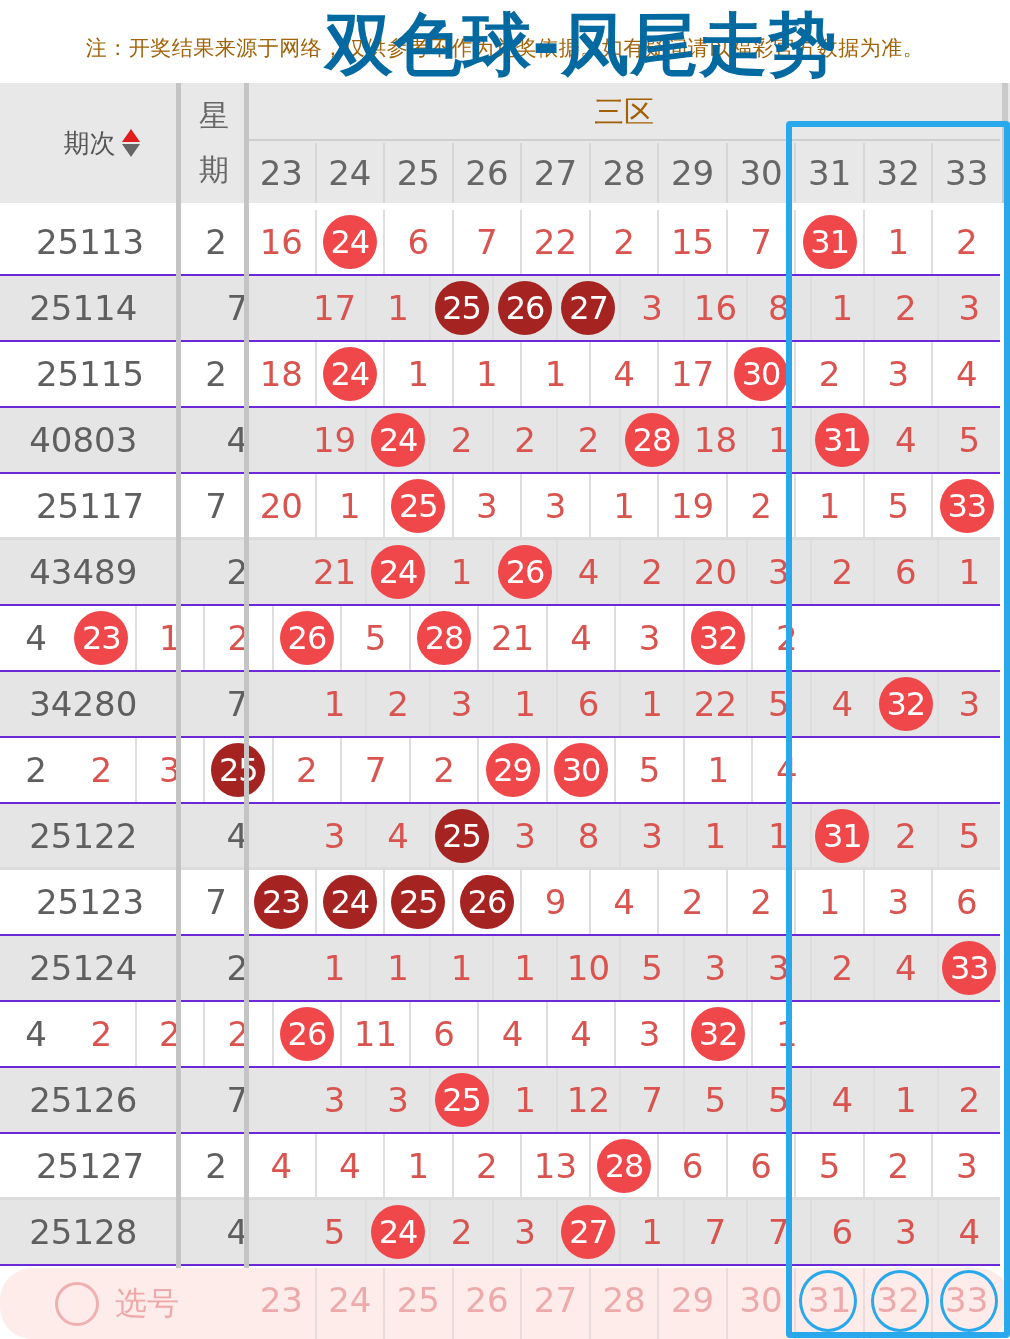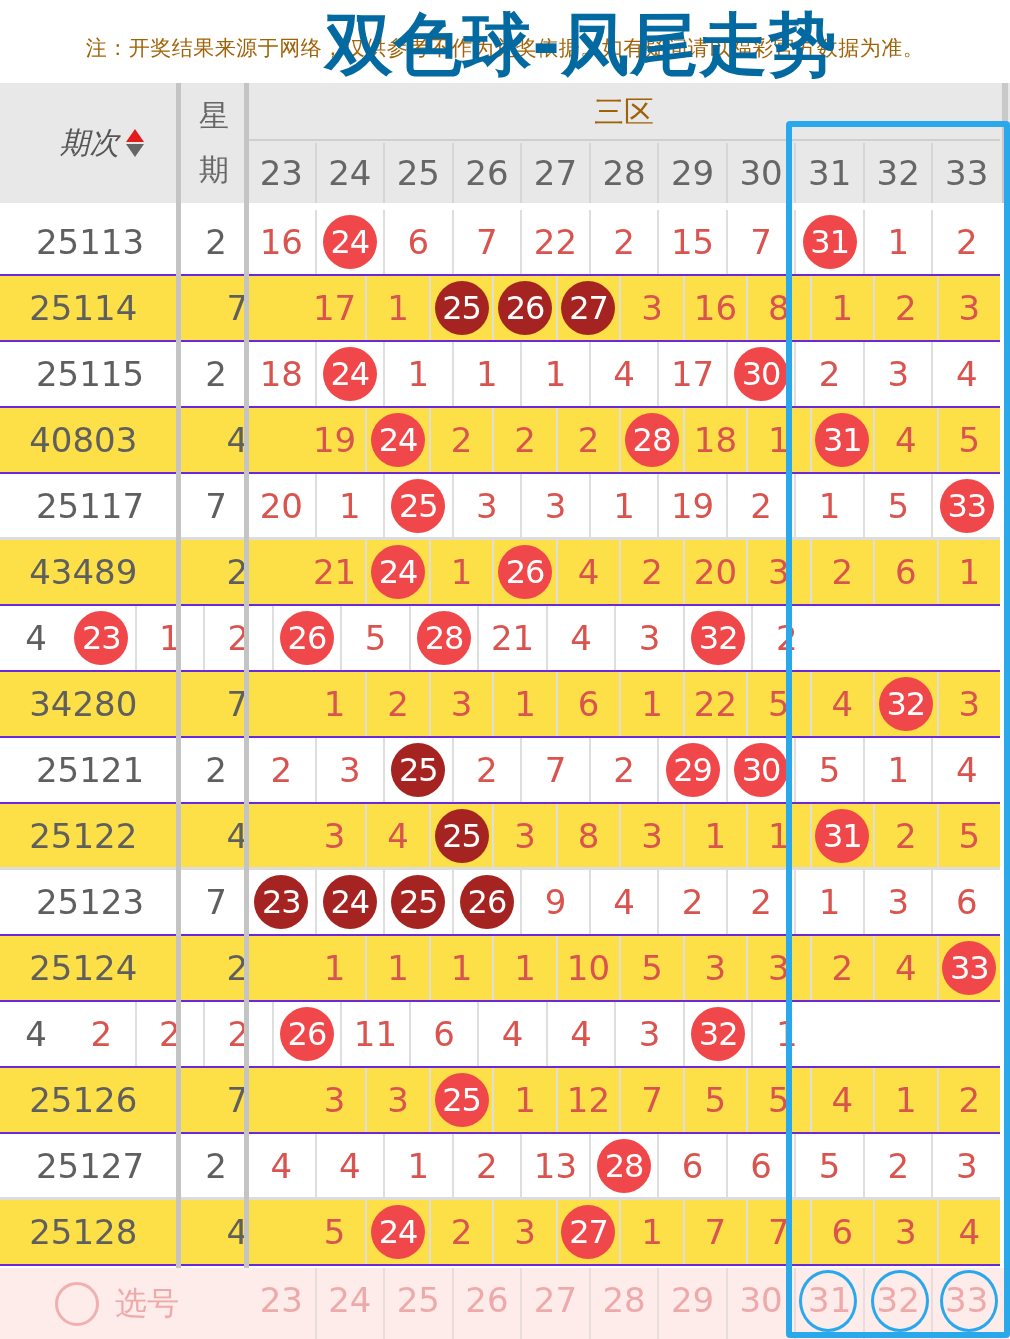--- a/index.html
+++ b/index.html
@@ -17,21 +17,21 @@
     letter-spacing: 1px; white-space: nowrap;
   }
 
   .header {
     position: absolute; left: 0; top: 83px; width: 1010px; height: 120px;
     background: #e8e8e8;
   }
   .h-period {
     position: absolute; left: 0; top: 0; width: 178px; height: 120px;
     display: flex; align-items: center; justify-content: center;
-    font-size: 30px; color: #555; padding-left: 25px; font-style: italic;
+    font-size: 26px; color: #555; padding-left: 25px;
   }
   .sort-icon { display: inline-flex; flex-direction: column; margin-left: 6px; }
   .tri-up { width: 0; height: 0; border-left: 9px solid transparent; border-right: 9px solid transparent; border-bottom: 13px solid #e21b1b; margin-bottom: 2px; }
   .tri-down { width: 0; height: 0; border-left: 9px solid transparent; border-right: 9px solid transparent; border-top: 13px solid #666; }
   .h-week {
     position: absolute; left: 182px; top: 0; width: 64px; height: 120px;
     display: flex; flex-direction: column; align-items: center; justify-content: center;
     font-size: 30px; color: #666; line-height: 54px;
   }
   .h-zone {
@@ -43,41 +43,41 @@
   .h-num {
     flex: 1; text-align: center; font-size: 34px; color: #666; line-height: 60px;
     border-right: 2px solid #d6d6d6;
   }
   .h-num:last-child { border-right: none; }
 
   .vline { position: absolute; top: 83px; width: 5px; background: #c4c4c4; }
 
   .rows { position: absolute; left: 0; top: 210px; width: 1000px; }
   .row { display: flex; height: 66px; border-bottom: 2px solid #6d28d9; }
-  .row.alt { background: #fde047; gap: 37px; }
+  .row.alt { background: #e5e5e5; gap: 37px; }
   .row.sep { border-bottom: 3px solid #dcdcdc; }
   .c-period { width: 180px; text-align: center; font-size: 34px; color: #5f5f5f; line-height: 64px; padding-left: 0; }
   .c-week { width: 68px; text-align: center; font-size: 34px; color: #5f5f5f; line-height: 64px; padding-left: 4px; }
   .c-nums { display: flex; width: 752px; }
   .cell {
     flex: 1; display: flex; align-items: center; justify-content: center;
     font-size: 34px; color: #d9534f; border-right: 2px solid #dedede;
   }
   .cell:last-child { border-right: none; }
   .ball {
     width: 54px; height: 54px; border-radius: 50%;
     display: flex; align-items: center; justify-content: center;
     color: #fff; font-size: 32px; letter-spacing: -1px;
   }
   .ball.red { background: #f0474a; }
   .ball.dark { background: #a52422; }
 
   .footer {
     position: absolute; left: 0; top: 1268px; width: 1010px; height: 71px;
-    background: #fdecea; display: flex;
+    background: #fdecea; display: flex; border-radius: 32px;
   }
   .f-select {
     width: 248px; display: flex; align-items: center; justify-content: center;
     font-size: 32px; color: #eeaaaa; padding-right: 14px;
   }
   .f-circle { width: 44px; height: 44px; border: 3px solid #f0b0b0; border-radius: 50%; margin-right: 16px; }
   .f-nums { display: flex; width: 752px; }
   .f-num {
     flex: 1; text-align: center; font-size: 34px; color: #eeaaaa; line-height: 64px;
     border-right: 2px solid #e8dcdc;
@@ -297,21 +297,20 @@
         <div class="cell">22</div>
         <div class="cell">5</div>
         <div class="cell">4</div>
         <div class="cell">
           <span class="ball red">32</span>
         </div>
         <div class="cell">3</div>
       </div>
     </div>
     <div class="row">
-      <div class="c-period">25121</div>
       <div class="c-week">2</div>
       <div class="c-nums">
         <div class="cell">2</div>
         <div class="cell">3</div>
         <div class="cell">
           <span class="ball dark">25</span>
         </div>
         <div class="cell">2</div>
         <div class="cell">7</div>
         <div class="cell">2</div>

